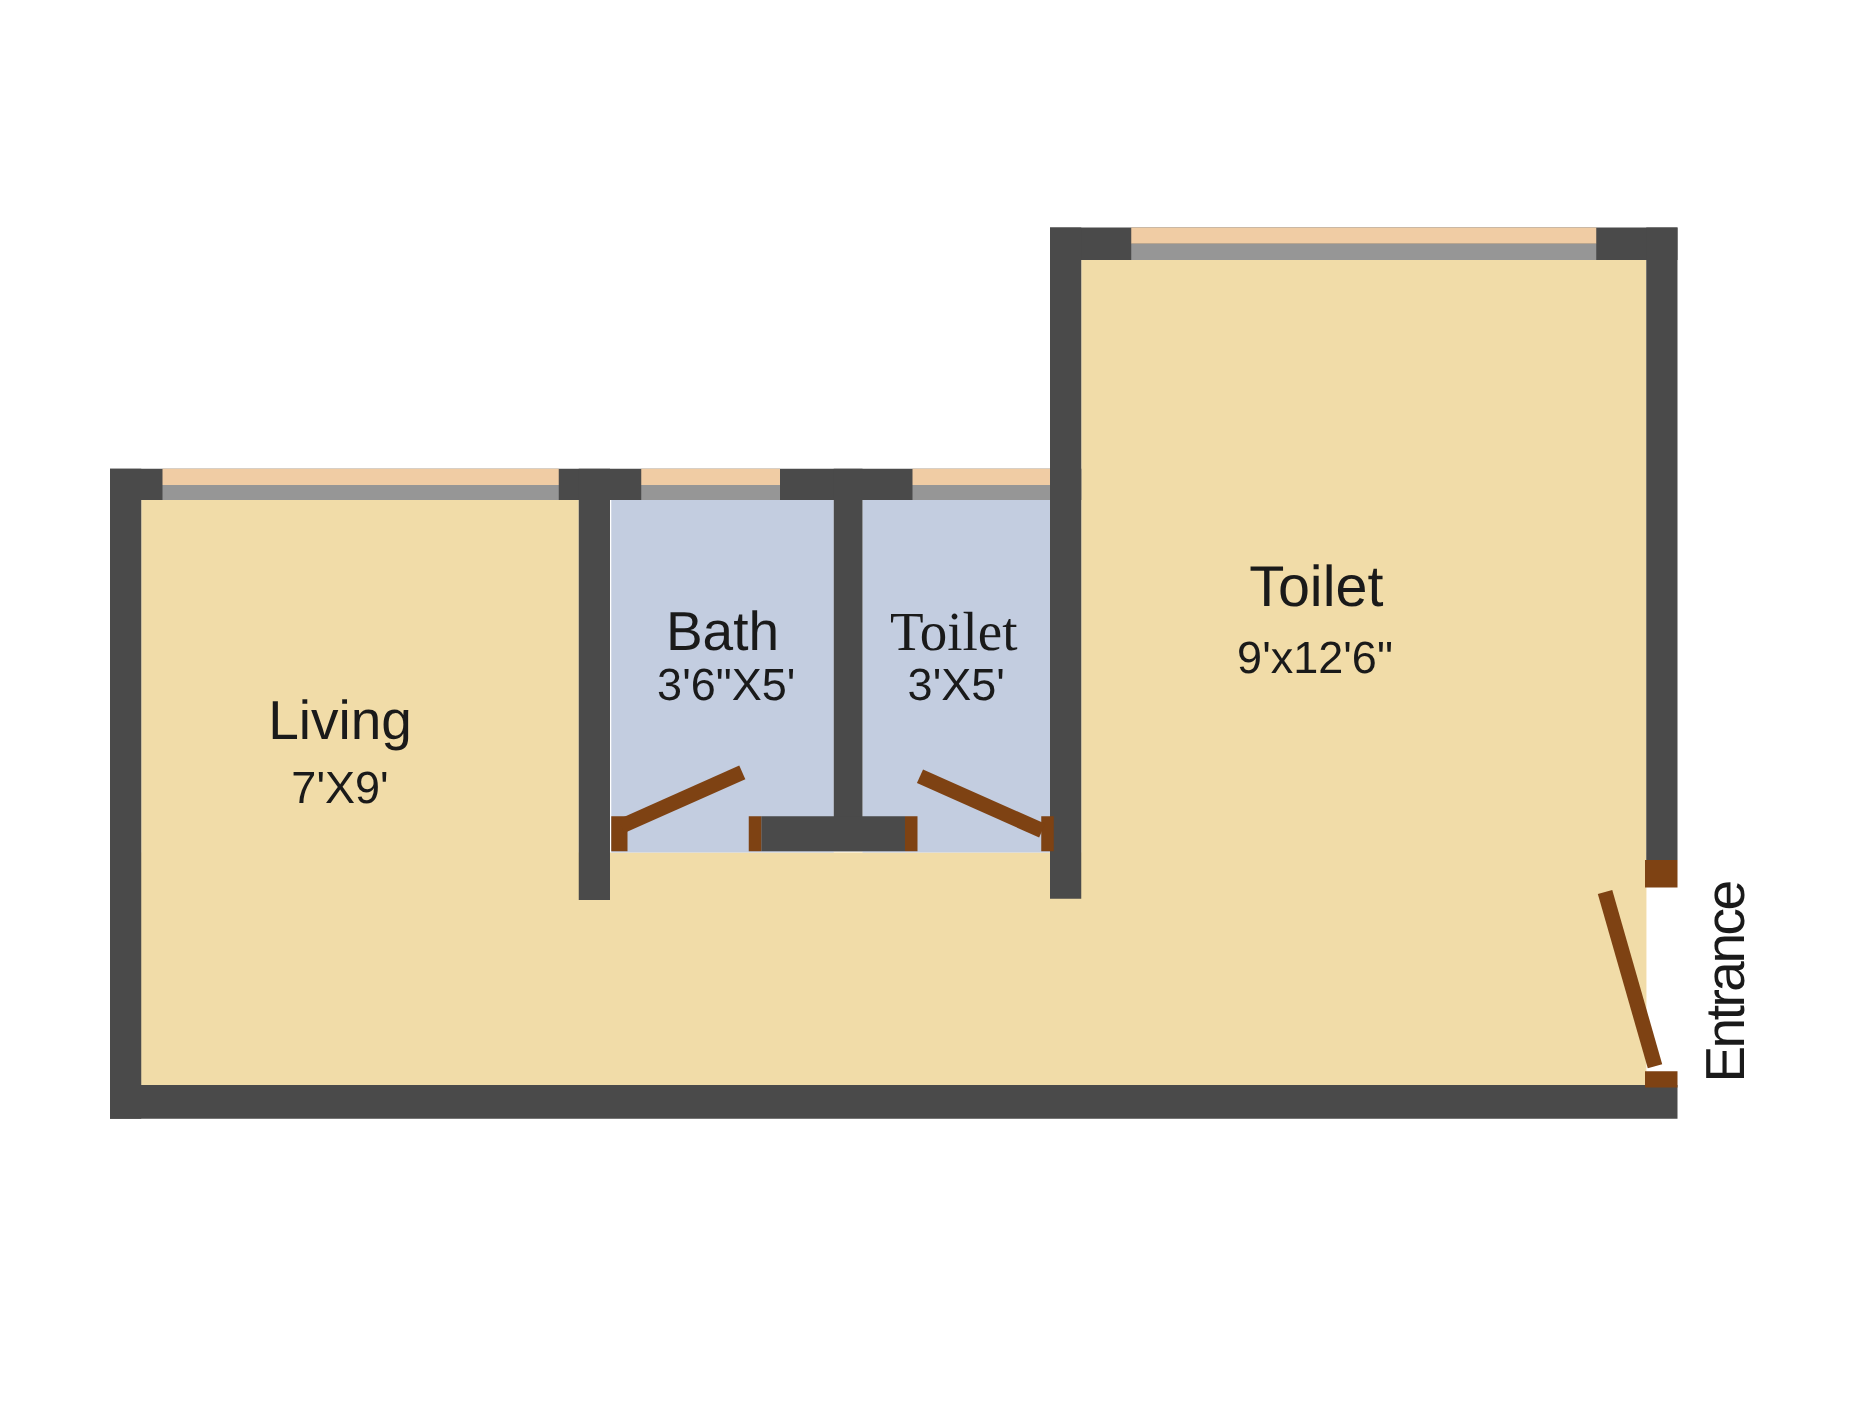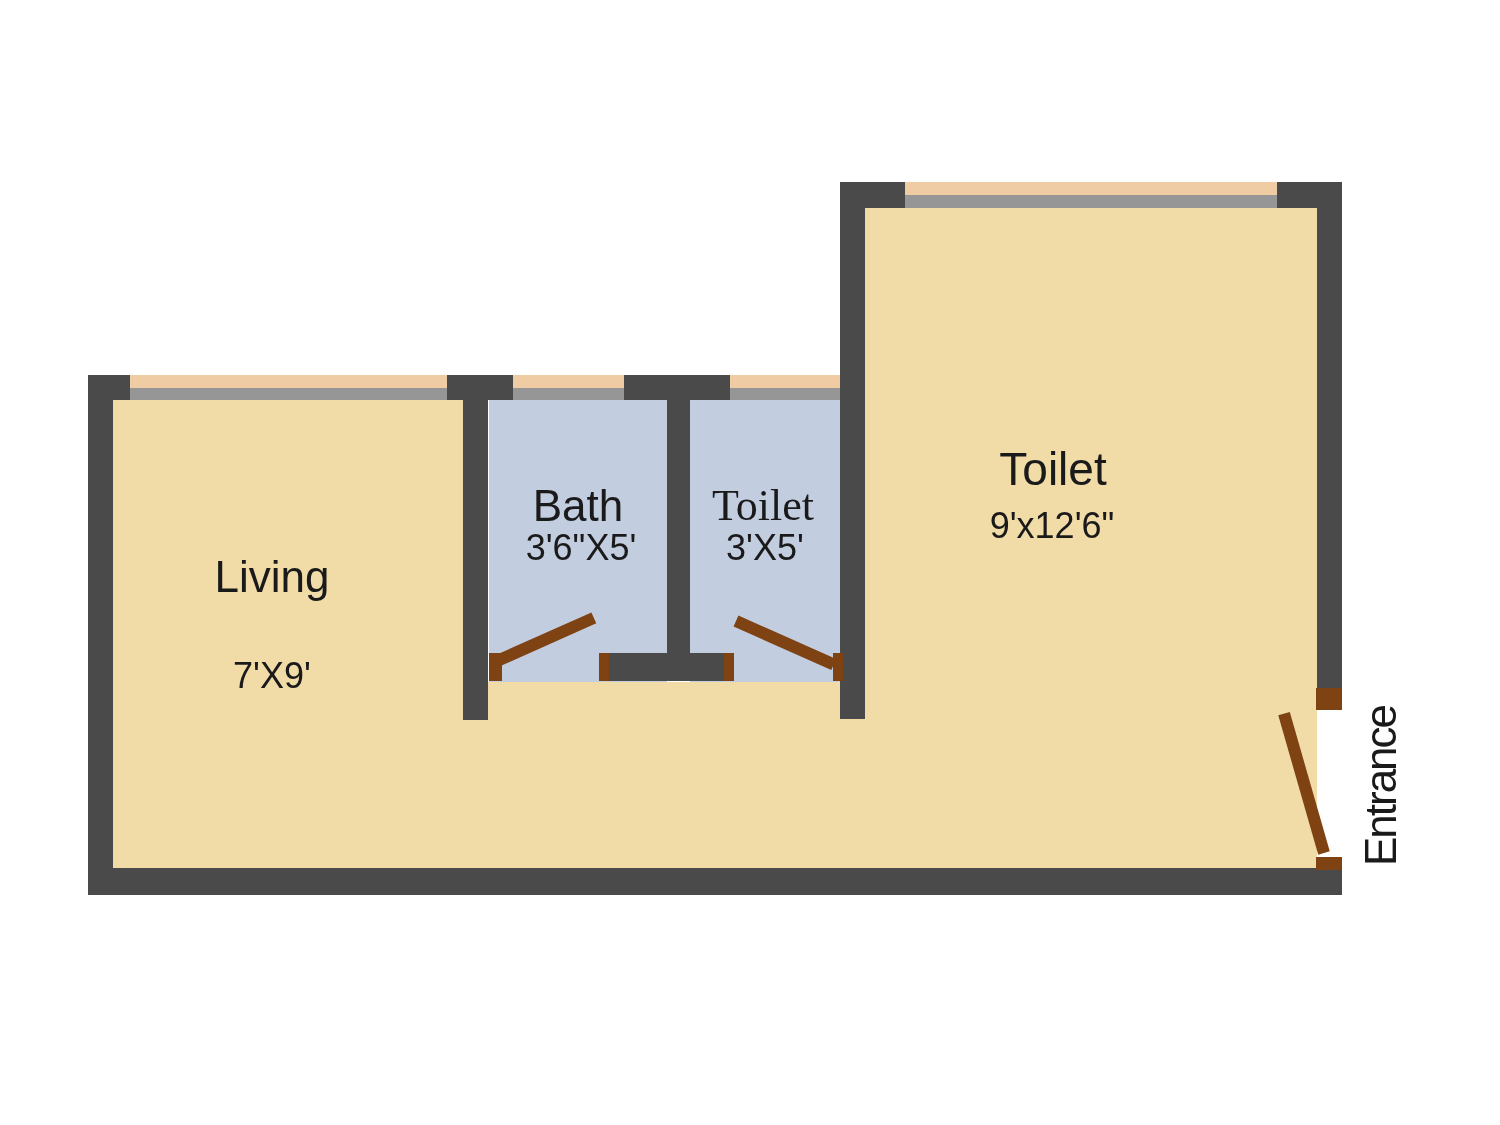--- a/index.html
+++ b/index.html
@@ -69,21 +69,21 @@
   <div class="j" style="left:724px;top:653px;width:10px;height:28px;"></div>
   <div class="j" style="left:833px;top:653px;width:10px;height:28px;"></div>
   <div class="j" style="left:1316px;top:688px;width:26px;height:22px;"></div>
   <div class="j" style="left:1316px;top:857px;width:26px;height:13px;"></div>
 
   <div class="d" style="left:497px;top:655px;width:106px;height:12px;transform:rotate(-24deg);"></div>
   <div class="d" style="left:736px;top:615px;width:107px;height:12px;transform:rotate(24deg);"></div>
   <div class="d" style="left:1324px;top:847px;width:145px;height:12px;transform:rotate(-106deg);"></div>
 
   <div class="label room-name" style="left:272px;top:577px;">Living</div>
-  <div class="label room-dim" style="left:272px;top:630px;margin-top:46px;">7'X9'</div>
+  <div class="label room-dim" style="left:272px;top:630px;">7'X9'</div>
 
   <div class="label room-name" style="left:578px;top:506px;">Bath</div>
   <div class="label room-dim" style="left:581px;top:548px;">3'6"X5'</div>
 
   <div class="label room-name" style="left:763px;top:506px;font-family:Liberation Serif, serif;">Toilet</div>
   <div class="label room-dim" style="left:765px;top:548px;">3'X5'</div>
 
   <div class="label room-name-lg" style="left:1053px;top:469px;">Toilet</div>
   <div class="label room-dim" style="left:1052px;top:526px;">9'x12'6"</div>
 

